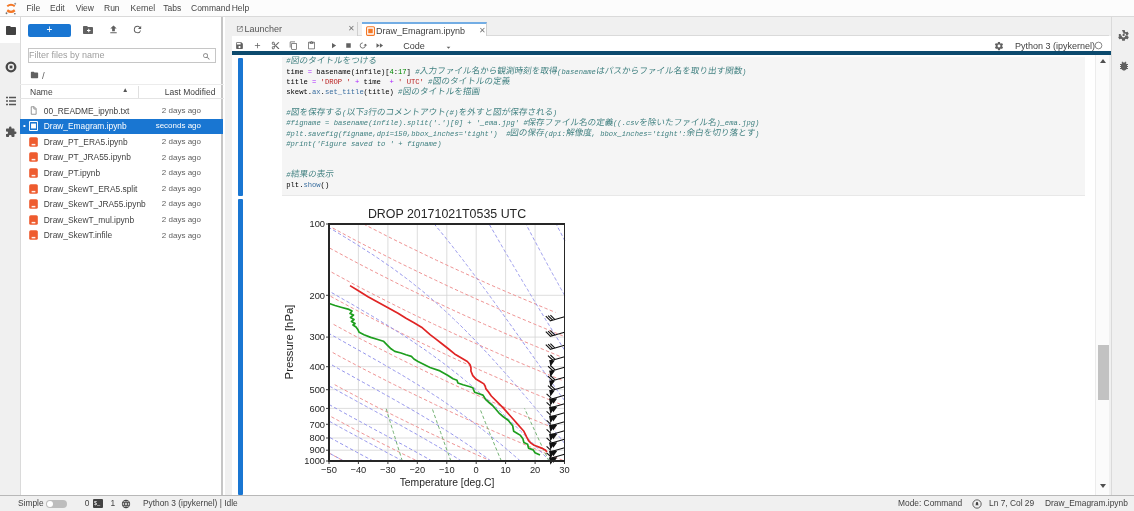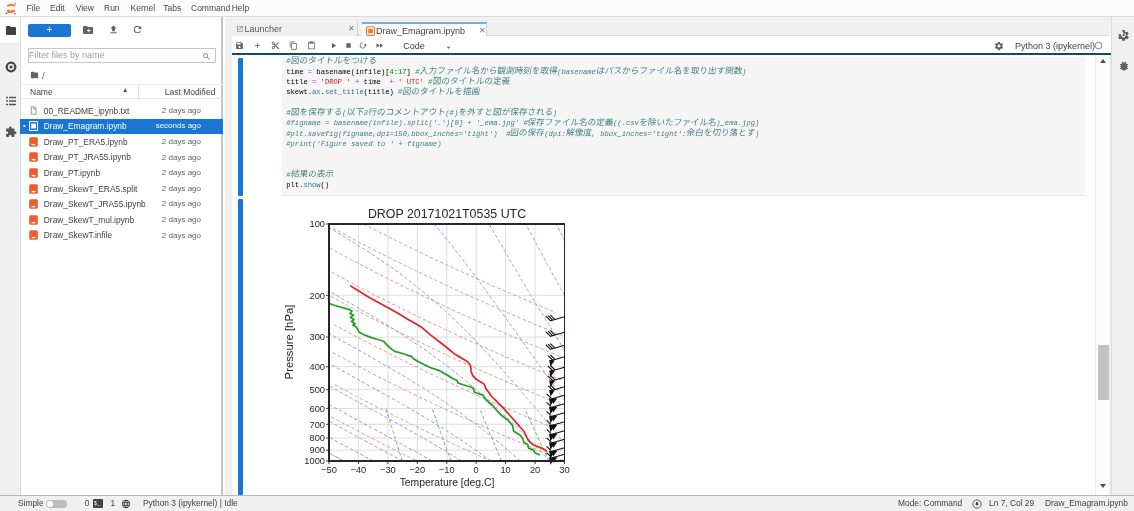--- a/index.html
+++ b/index.html
@@ -18,21 +18,21 @@
 .frow{position:absolute;left:20px;width:203px;height:15.6px;font-size:8.4px;color:#424242}
 .frow .nm{position:absolute;left:23.8px;top:2.6px;white-space:nowrap}
 .frow .dt{position:absolute;right:22px;top:2.8px;color:#616161;font-size:8px}
 .fsel{background:#1976d2;color:#fff}
 .fsel .dt{color:#fff}
 #dock{left:232px;top:17px;width:879px;height:479px;background:#f0f0f0}
 #tabbar{position:absolute;left:0;top:4.5px;width:877px;height:14.5px;background:#f0f0f0;border-bottom:1px solid #dadada}
 .tab{position:absolute;top:0;height:14.5px;font-size:9px;color:#565656;line-height:14px}
 #tab1{left:0;width:126px;background:#f0f0f0;border-right:1px solid #cfcfcf}
 #tab2{left:130px;width:125px;height:16px;background:#fff;border-right:1px solid #cfcfcf;border-top:2px solid #73ade4;color:#3f3f3f}
-#toolbar{position:absolute;left:0;top:19px;width:879px;height:19px;background:#fff;border-bottom:2px solid #0c4a6e}
+#toolbar{position:absolute;left:0;top:19px;width:879px;height:19px;background:#fff;border-bottom:4px solid #0c4a6e}
 .ti{position:absolute;top:5px;width:9px;height:9px;color:#555}
 #content{position:absolute;left:0;top:38px;width:863px;height:441px;background:#fff}
 #vsb{position:absolute;left:863px;top:38px;width:14px;height:441px;background:#fbfbfb;border-left:1px solid #ececec}
 #rstrip{left:1111px;top:17px;width:23px;height:479px;background:#f0f0f0;border-left:1px solid #dadada}
 #sbar{left:0;top:495px;width:1134px;height:16px;background:#f0f0f0;border-top:1.5px solid #b8b8b8;font-size:8.4px;color:#424242}
 #sbar span{position:absolute;top:2px}
 .cbar{position:absolute;width:5px;background:#1976d2;border-radius:1px}
 #editor{position:absolute;left:282px;top:57px;width:802.5px;height:139px;background:#f5f5f5;border-bottom:1px solid #e8e8e8}
 #code text{font-family:"Liberation Mono",monospace}
 </style></head>

